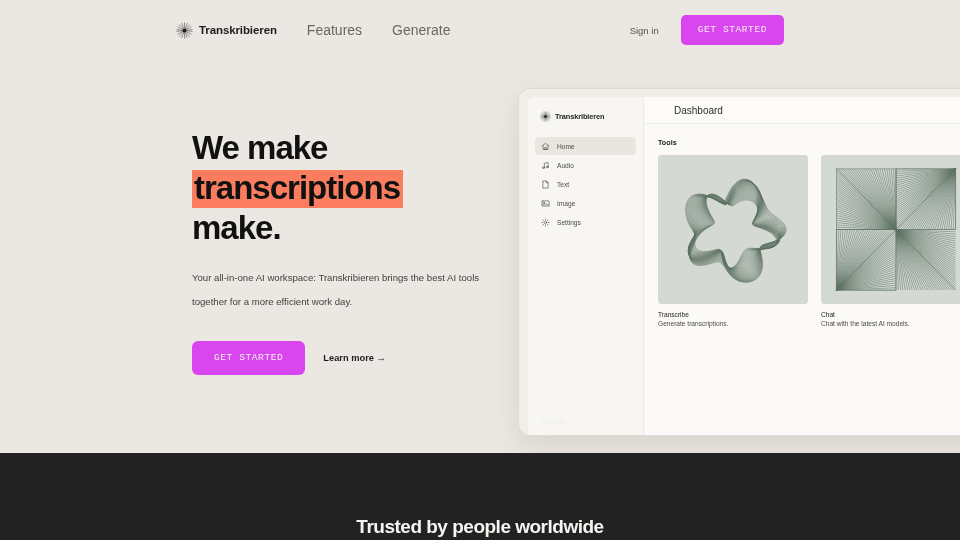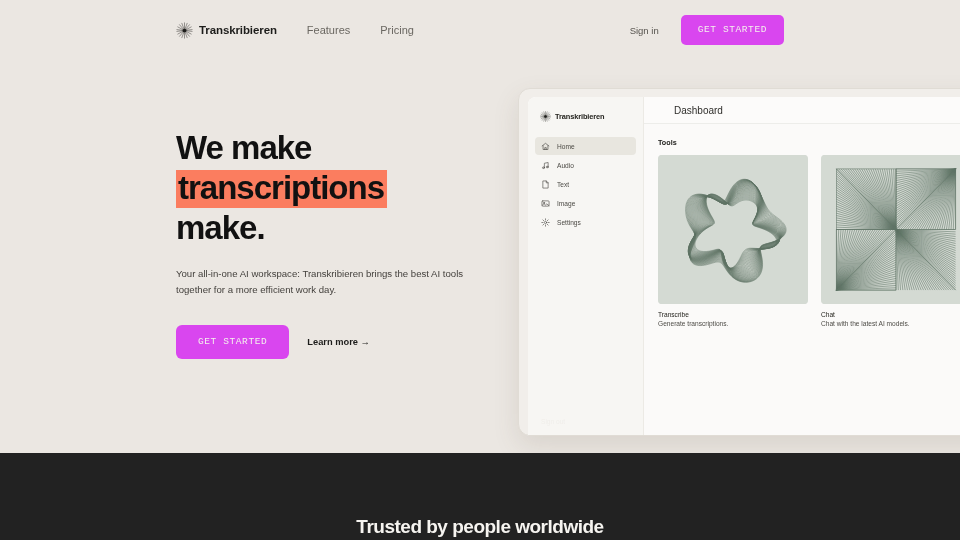--- a/index.html
+++ b/index.html
@@ -40,21 +40,21 @@
   .brand-name {
     font-size: 11.5px;
     font-weight: bold;
     color: #1d1d1b;
     letter-spacing: -0.1px;
     white-space: nowrap;
   }
 
   .nav-links { display: flex; align-items: center; gap: 30px; }
   .nav-link {
-    font-size: 11px;
+    font-size: 14px;
     color: #6a6761;
     text-decoration: none;
     cursor: pointer;
     white-space: nowrap;
   }
 
   .header-right {
     margin-left: auto;
     display: flex;
     align-items: center;
@@ -77,21 +77,21 @@
     font-size: 9.5px;
     letter-spacing: 0.6px;
     padding: 9px 17px 10px;
     cursor: pointer;
     white-space: nowrap;
   }
 
   
   .hero {
     position: absolute;
-    left: 176px;
+    left: 192px;
     top: 128px;
     width: 320px;
     z-index: 20;
   }
   .headline {
     font-size: 33px;
     font-weight: bold;
     line-height: 40px;
     color: #111111;
     letter-spacing: -1px;
@@ -99,21 +99,21 @@
   .headline .hl-line { display: block; }
   .headline .mark {
     background: #fb7d5f;
     padding: 1px 3px 3px 2px;
     display: inline-block;
     line-height: 34px;
   }
   .hero-sub {
     margin-top: 18px;
     font-size: 9.6px;
-    line-height: 16px;
+    line-height: 24px;
     color: #44413d;
     max-width: 290px;
   }
   .hero-cta {
     margin-top: 27px;
     display: flex;
     align-items: center;
     gap: 18px;
   }
   .hero-cta .btn-dark { padding: 11px 22px 12px; border-radius: 6px; }
@@ -283,21 +283,21 @@
         <line x1="20" y1="20" x2="8.3" y2="6.4"></line>
           <line x1="20" y1="20" x2="13.8" y2="3.1"></line>
       </g>
       <circle cx="20" cy="20" r="4.4" fill="#1d1d1b"></circle>
     </svg>
     <span class="brand-name">Transkribieren</span>
   </div>
 
   <nav class="nav-links">
     <a class="nav-link" href="#">Features</a>
-    <a class="nav-link" href="#">Pricing</a>
+    <a class="nav-link" href="#">Generate</a>
   </nav>
 
   <div class="header-right">
     <a class="signin-link" href="#">Sign in</a>
     <button class="btn-dark">GET STARTED</button>
   </div>
 </header>
 
 <section class="hero">
   <h1 class="headline">

